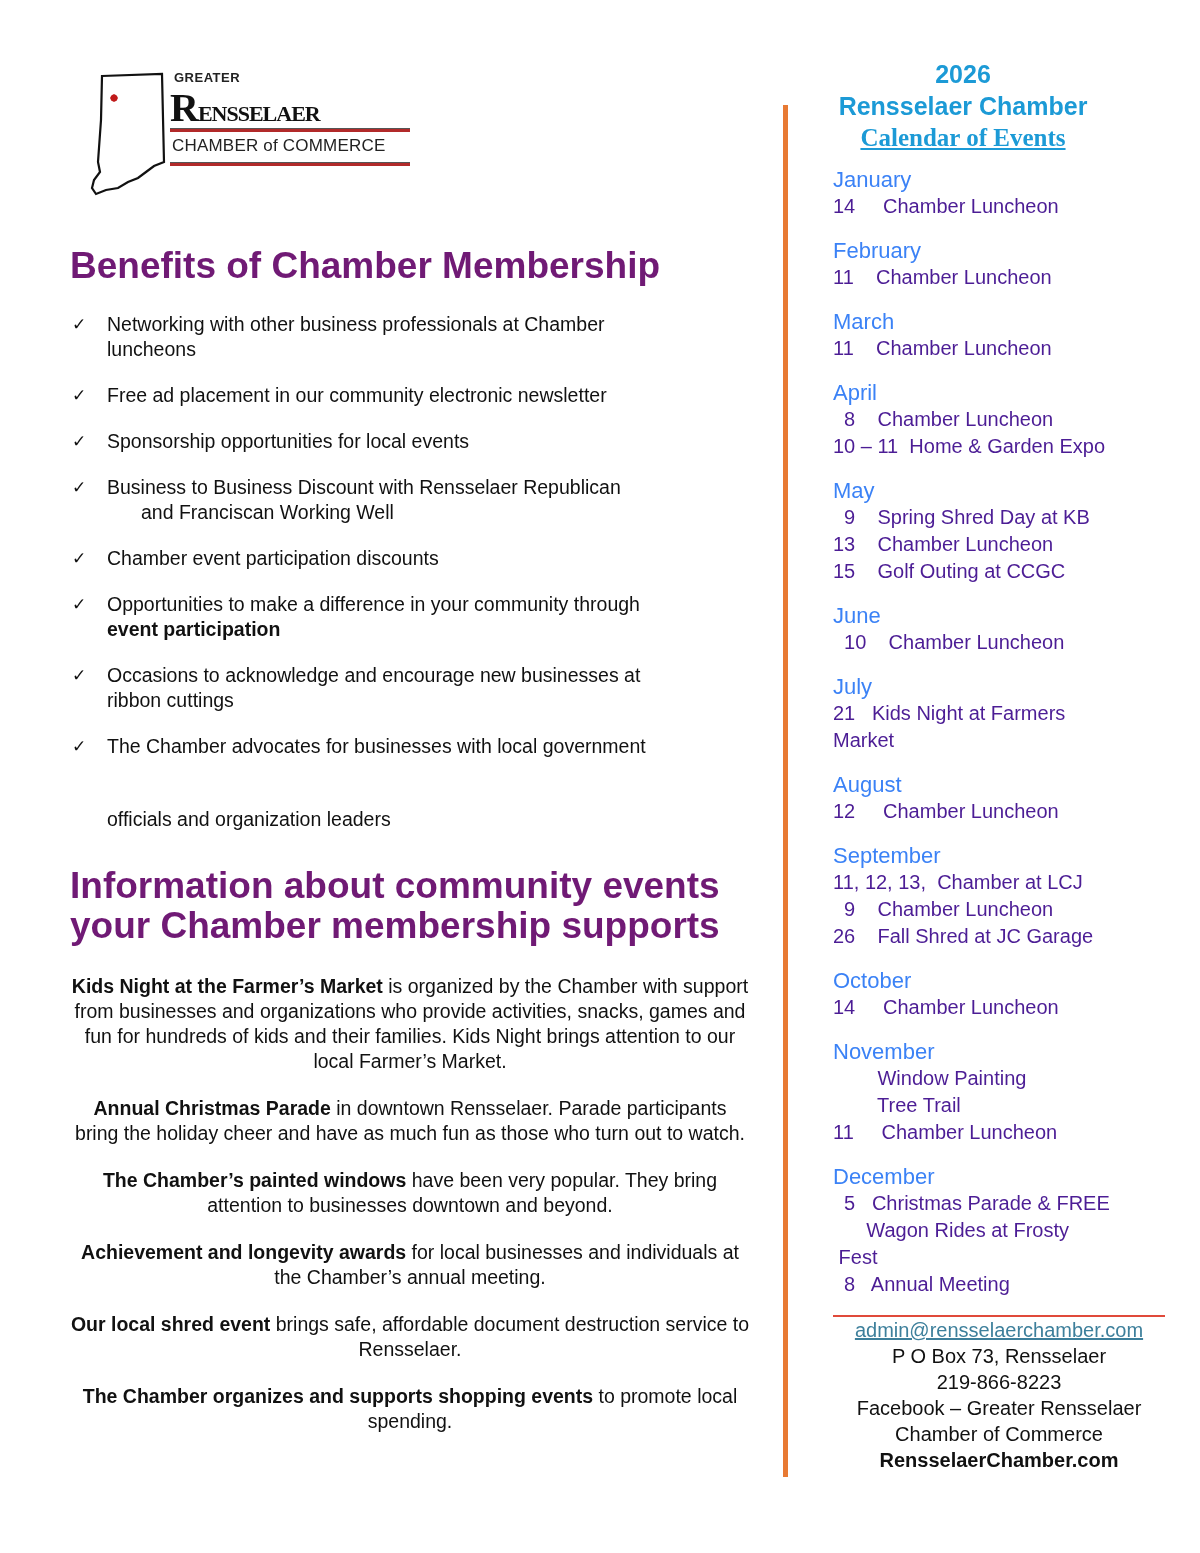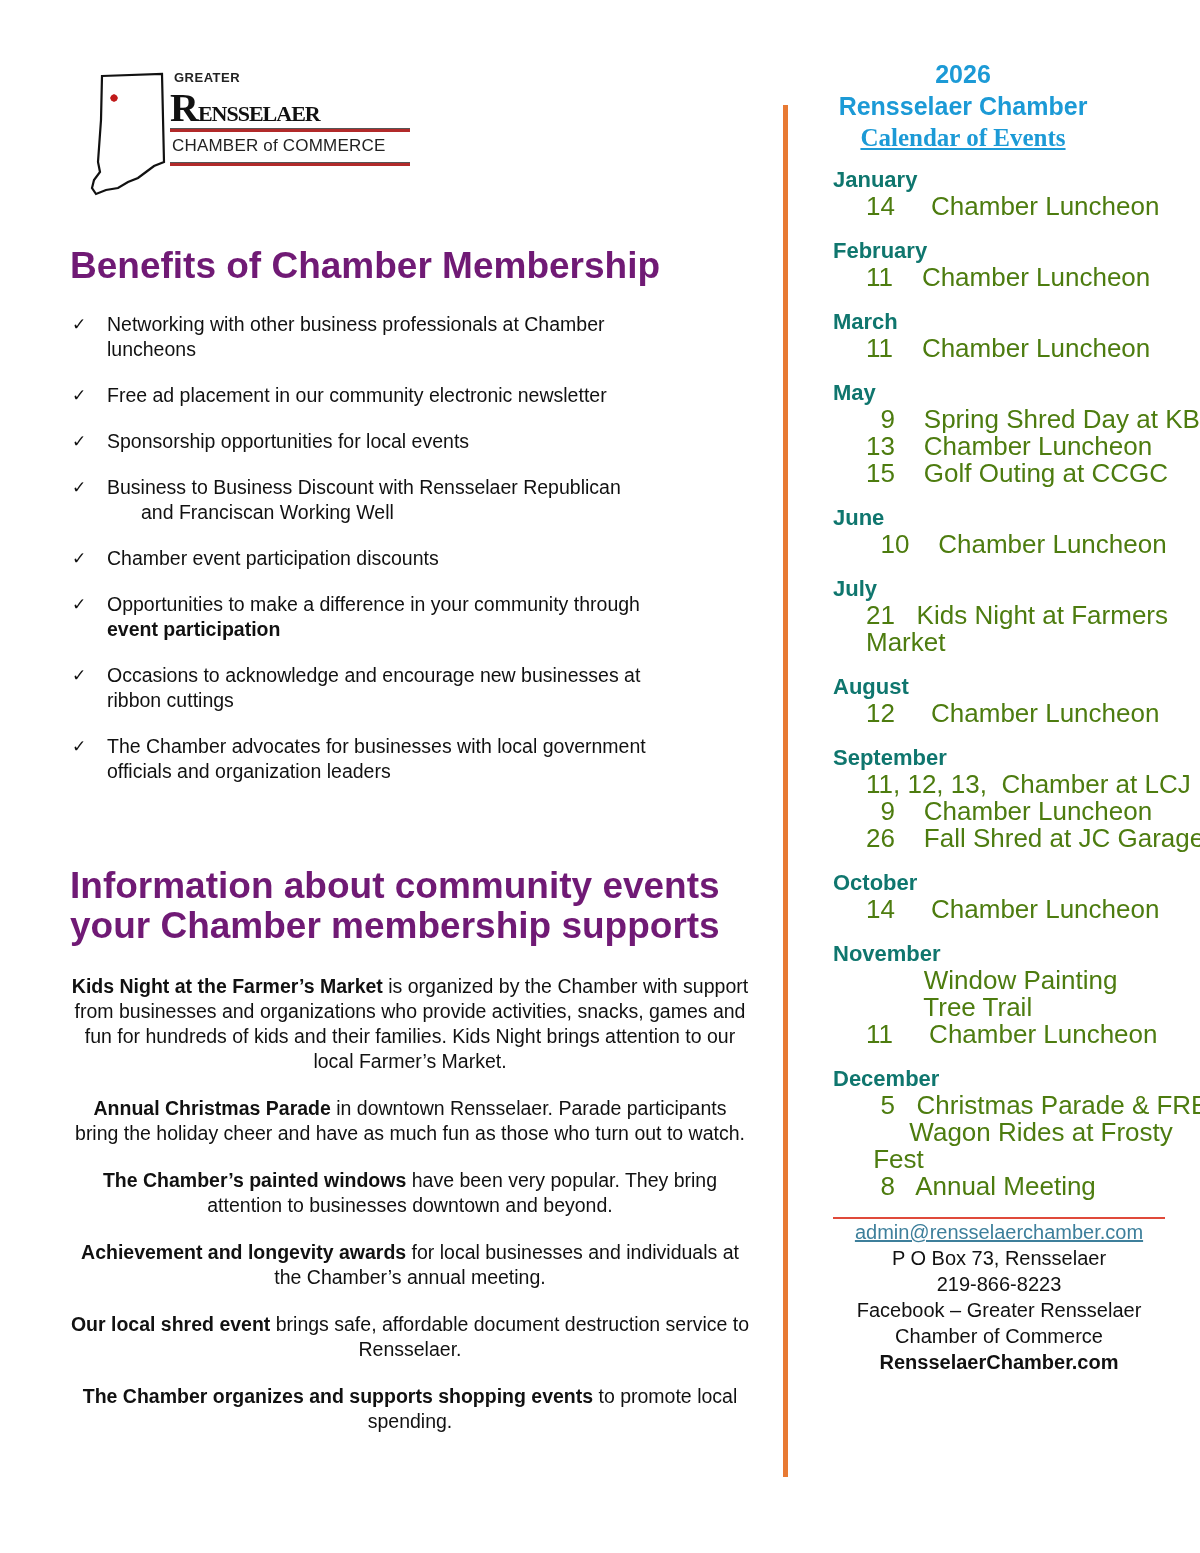--- a/index.html
+++ b/index.html
@@ -26,22 +26,22 @@
 
   
   .vrule { position:absolute; left:783px; top:105px; width:5px; height:1372px; background:#e87a33; }
 
   
   .right { position:absolute; left:833px; top:58px; width:340px; }
   .cal-title { text-align:center; color:#1c9ad6; font-weight:bold; font-size:25px; line-height:32px; width:260px; }
   .cal-title .u { text-decoration:underline;font-family:Liberation Serif, serif; }
   .months { margin-top:12px; }
   .month { margin-bottom:17px; }
-  .month-name { font-size:22px; font-weight:bold; line-height:27px; color:#0f766e; }
-  .ev { font-size:26px; line-height:27px; color:#4d7c0f; white-space:pre;margin-left:33px; }
+  .month-name { font-size:22px; font-weight:normal; line-height:27px; color:#3b82f6; }
+  .ev { font-size:20px; line-height:27px; color:#4c1d95; white-space:pre; }
   .contact-rule { width:332px; height:2px; background:#e04a3a; margin-top:4px; }
   .contact { width:332px; text-align:center; font-size:20px; line-height:26px; color:#111; }
   .contact .email { color:#3d7f9b; text-decoration:underline; }
   .contact .web { font-weight:bold; }
 </style>
 </head>
 <body>
 
 <div class="logo">
   <svg width="85" height="130" viewBox="0 0 85 130">
@@ -59,21 +59,21 @@
 <div class="h1" style="top:246px;">Benefits of Chamber Membership</div>
 
 <ul class="benefits" id="benefits-list">
     <li class="benefit"><span class="check">✓</span><span>Networking with other business professionals at Chamber</span><span style="display: block;">luncheons</span></li>
     <li class="benefit"><span class="check">✓</span><span>Free ad placement in our community electronic newsletter</span></li>
     <li class="benefit"><span class="check">✓</span><span>Sponsorship opportunities for local events</span></li>
     <li class="benefit"><span class="check">✓</span><span>Business to Business Discount with Rensselaer Republican</span><span class="sub" style="display: block;">and Franciscan Working Well</span></li>
     <li class="benefit"><span class="check">✓</span><span>Chamber event participation discounts</span></li>
     <li class="benefit"><span class="check">✓</span><span>Opportunities to make a difference in your community through</span><span style="display: block; font-weight: bold;">event participation</span></li>
     <li class="benefit"><span class="check">✓</span><span>Occasions to acknowledge and encourage new businesses at</span><span style="display: block;">ribbon cuttings</span></li>
-    <li class="benefit"><span class="check">✓</span><span>The Chamber advocates for businesses with local government</span><span style="display: block;">officials and organization leaders</span></li>
+    <li class="benefit"><span class="check">✓</span><span>The Chamber advocates for businesses with local government</span><span style="display: block; margin-top: 48px;">officials and organization leaders</span></li>
   </ul>
 
 <div class="h1" style="top:866px;">
   <div>Information about community events</div>
   <div>your Chamber membership supports</div>
 </div>
 
 <div class="info" id="info-paras">
     <p class="para"><b>Kids Night at the Farmer’s Market</b><span> is organized by the Chamber with support from businesses and organizations who provide activities, snacks, games and fun for hundreds of kids and their families.  Kids Night brings attention to our local Farmer’s Market.</span></p>
     <p class="para"><b>Annual Christmas Parade</b><span> in downtown Rensselaer.  Parade participants bring the holiday cheer and have as much fun as those who turn out to watch.</span></p>
@@ -96,20 +96,25 @@
         <div class="month-name">January</div>
         <div class="ev">14     Chamber Luncheon</div>
       </div>
       <div class="month">
         <div class="month-name">February</div>
         <div class="ev">11    Chamber Luncheon</div>
       </div>
       <div class="month">
         <div class="month-name">March</div>
         <div class="ev">11    Chamber Luncheon</div>
+      </div>
+      <div class="month">
+        <div class="month-name">April</div>
+        <div class="ev">  8    Chamber Luncheon</div>
+        <div class="ev">10 – 11  Home &amp; Garden Expo</div>
       </div>
       <div class="month">
         <div class="month-name">May</div>
         <div class="ev">  9    Spring Shred Day at KB</div>
         <div class="ev">13    Chamber Luncheon</div>
         <div class="ev">15    Golf Outing at CCGC</div>
       </div>
       <div class="month">
         <div class="month-name">June</div>
         <div class="ev">  10    Chamber Luncheon</div>

